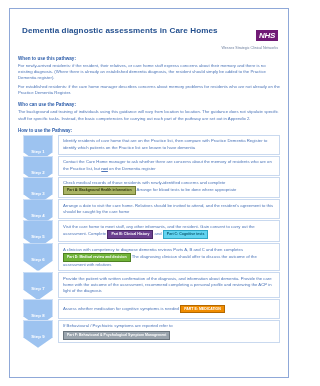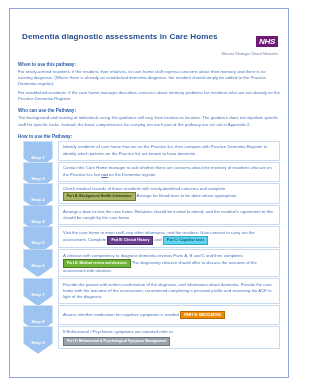--- a/index.html
+++ b/index.html
@@ -13,21 +13,21 @@
     position: relative;
     width: 298px; height: 386px;
     background: #ffffff;
     padding: 8px 9px;
   }
   .doc-frame {
     position: relative;
     width: 100%; height: 100%;
     border: 1px solid #8fa8d8;
     background: #ffffff;
-    padding: 21px 8px 4px 8px;
+    padding: 15px 8px 4px 8px;
   }
 
   
   .header-row {
     display: flex;
     align-items: flex-start;
     justify-content: space-between;
   }
   .doc-title {
     font-size: 8.1px;

